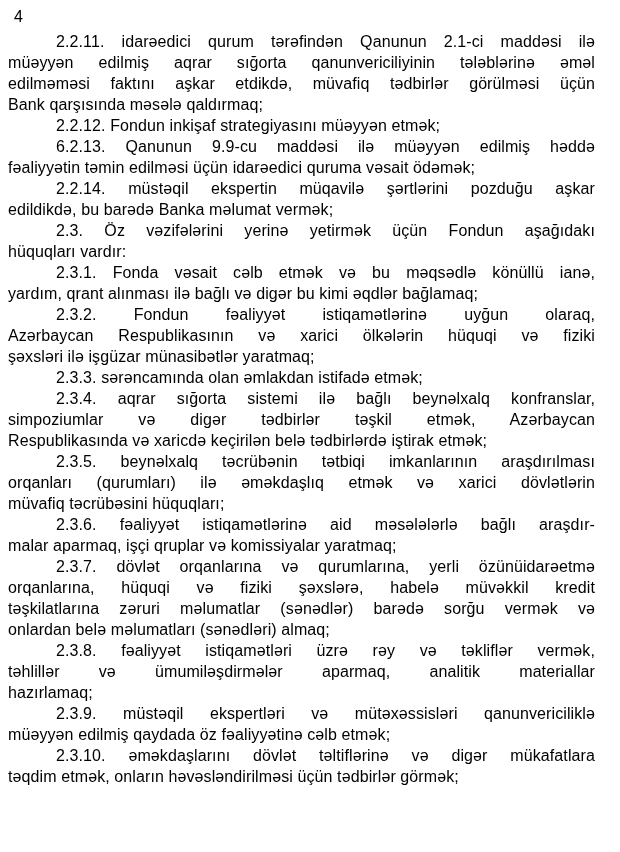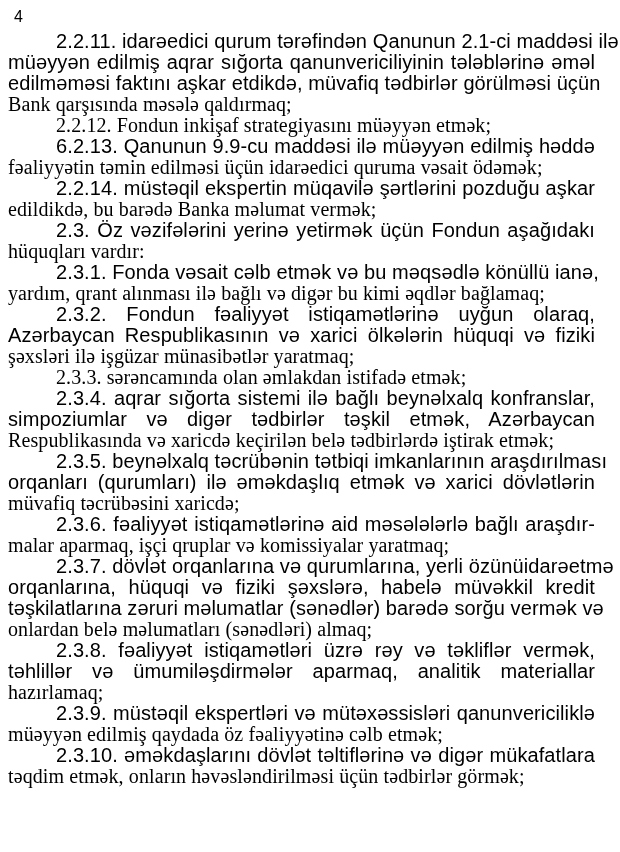--- a/index.html
+++ b/index.html
@@ -22,42 +22,41 @@
     padding: 6px 25px 0 8px;
     background: #ffffff;
   }
   .page-number {
     font-size: 16px;
     line-height: 21px;
     padding-left: 6px;
     margin-bottom: 4px;
   }
   .doc-body {
-    font-size: 20px;
+    font-size: 16px;
   }
   .para {
     margin: 0;
     padding: 0;
   }
   .line {
     line-height: 21px;
     height: 21px;
     white-space: nowrap;
     text-align: justify;
     text-align-last: justify;
     overflow: visible;
     letter-spacing: 0.1px;
   }
   .line.first {
     text-indent: 48px;
   }
   .line.last {
     text-align: center;
     text-align-last: left;
-    font-family: Liberation Serif, serif;
   }
 </style>
 </head>
 <body>
 
 <div class="page">
   <div class="page-number">4</div>
   <div class="doc-body">
       <div class="para">
         <div class="line first">2.2.11. idarəedici qurum tərəfindən Qanunun 2.1-ci maddəsi ilə</div>
@@ -93,21 +92,21 @@
         <div class="line first last">2.3.3. sərəncamında olan əmlakdan istifadə etmək;</div>
       </div>
       <div class="para">
         <div class="line first">2.3.4. aqrar sığorta sistemi ilə bağlı beynəlxalq konfranslar,</div>
         <div class="line">simpoziumlar və digər tədbirlər təşkil etmək, Azərbaycan</div>
         <div class="line last">Respublikasında və xaricdə keçirilən belə tədbirlərdə iştirak etmək;</div>
       </div>
       <div class="para">
         <div class="line first">2.3.5. beynəlxalq təcrübənin tətbiqi imkanlarının araşdırılması</div>
         <div class="line">orqanları (qurumları) ilə əməkdaşlıq etmək və xarici dövlətlərin</div>
-        <div class="line last">müvafiq təcrübəsini xaricdə;</div>
+        <div class="line last">müvafiq təcrübəsini hüquqları;</div>
       </div>
       <div class="para">
         <div class="line first">2.3.6. fəaliyyət istiqamətlərinə aid məsələlərlə bağlı araşdır-</div>
         <div class="line last">malar aparmaq, işçi qruplar və komissiyalar yaratmaq;</div>
       </div>
       <div class="para">
         <div class="line first">2.3.7. dövlət orqanlarına və qurumlarına, yerli özünüidarəetmə</div>
         <div class="line">orqanlarına, hüquqi və fiziki şəxslərə, habelə müvəkkil kredit</div>
         <div class="line">təşkilatlarına zəruri məlumatlar (sənədlər) barədə sorğu vermək və</div>
         <div class="line last">onlardan belə məlumatları (sənədləri) almaq;</div>

